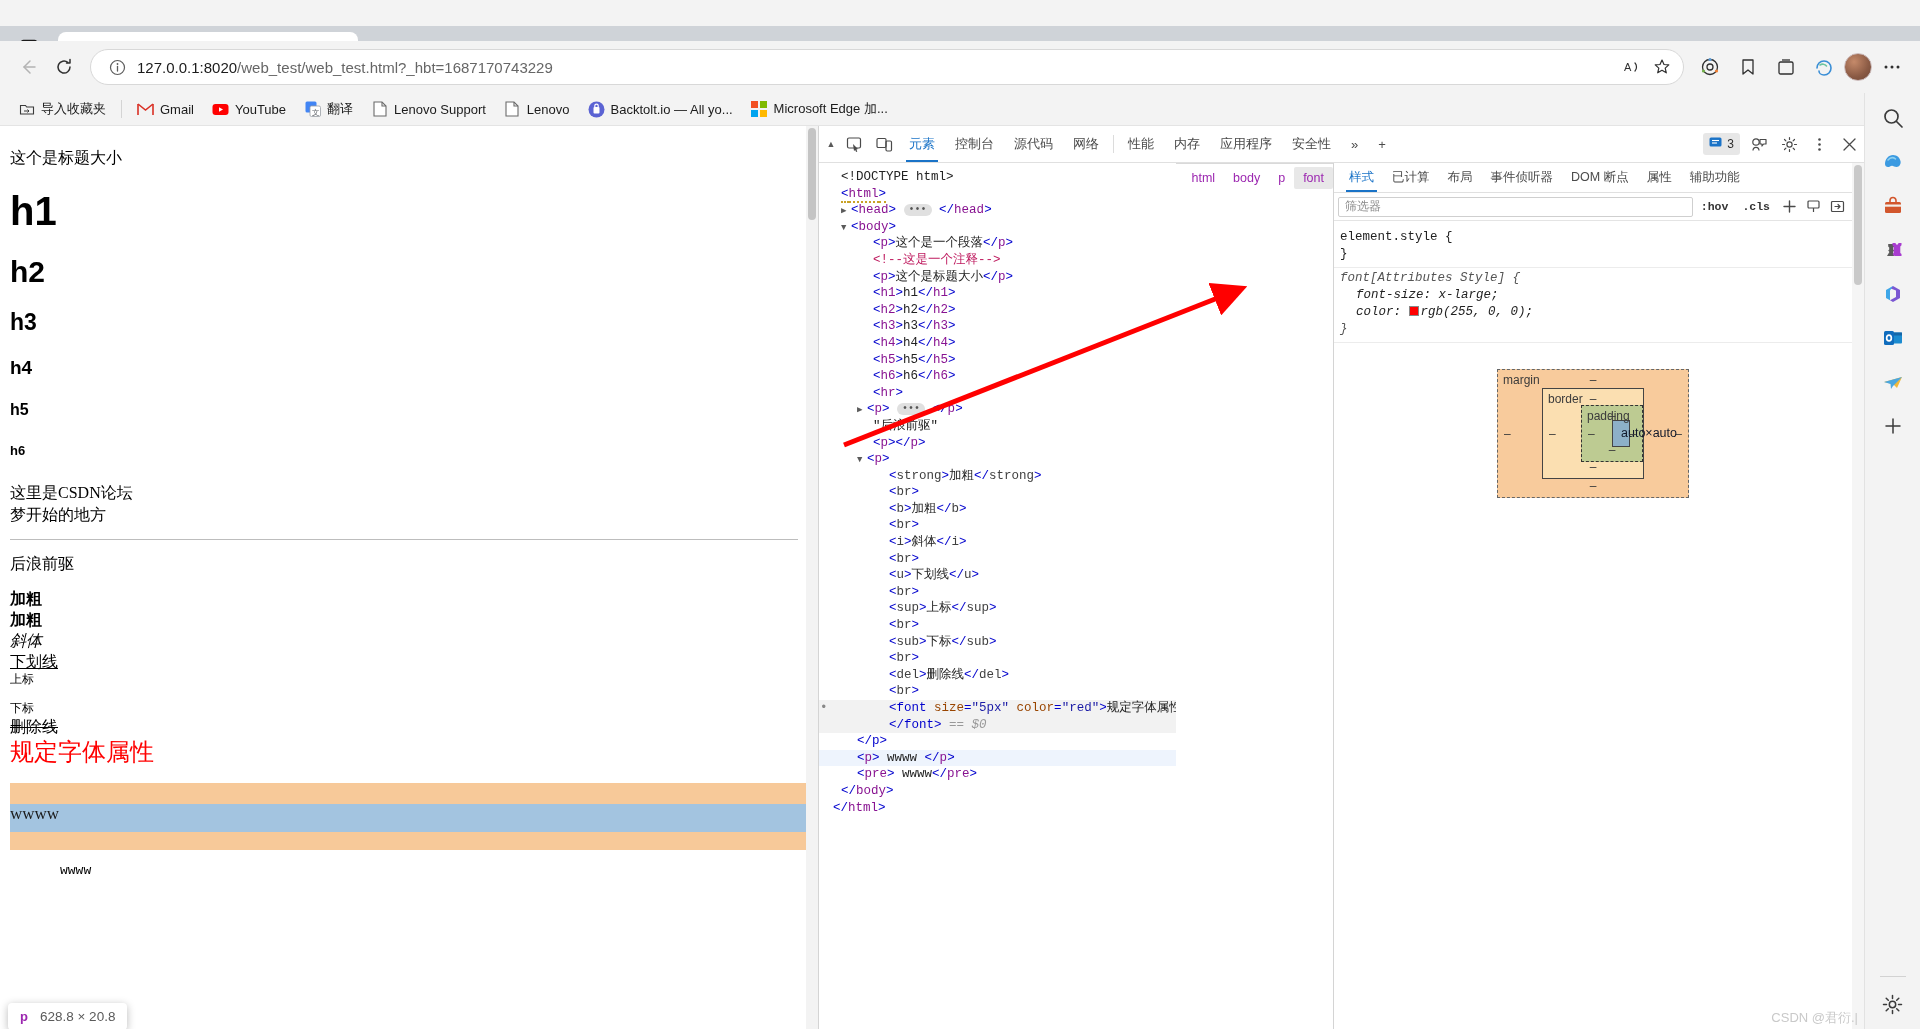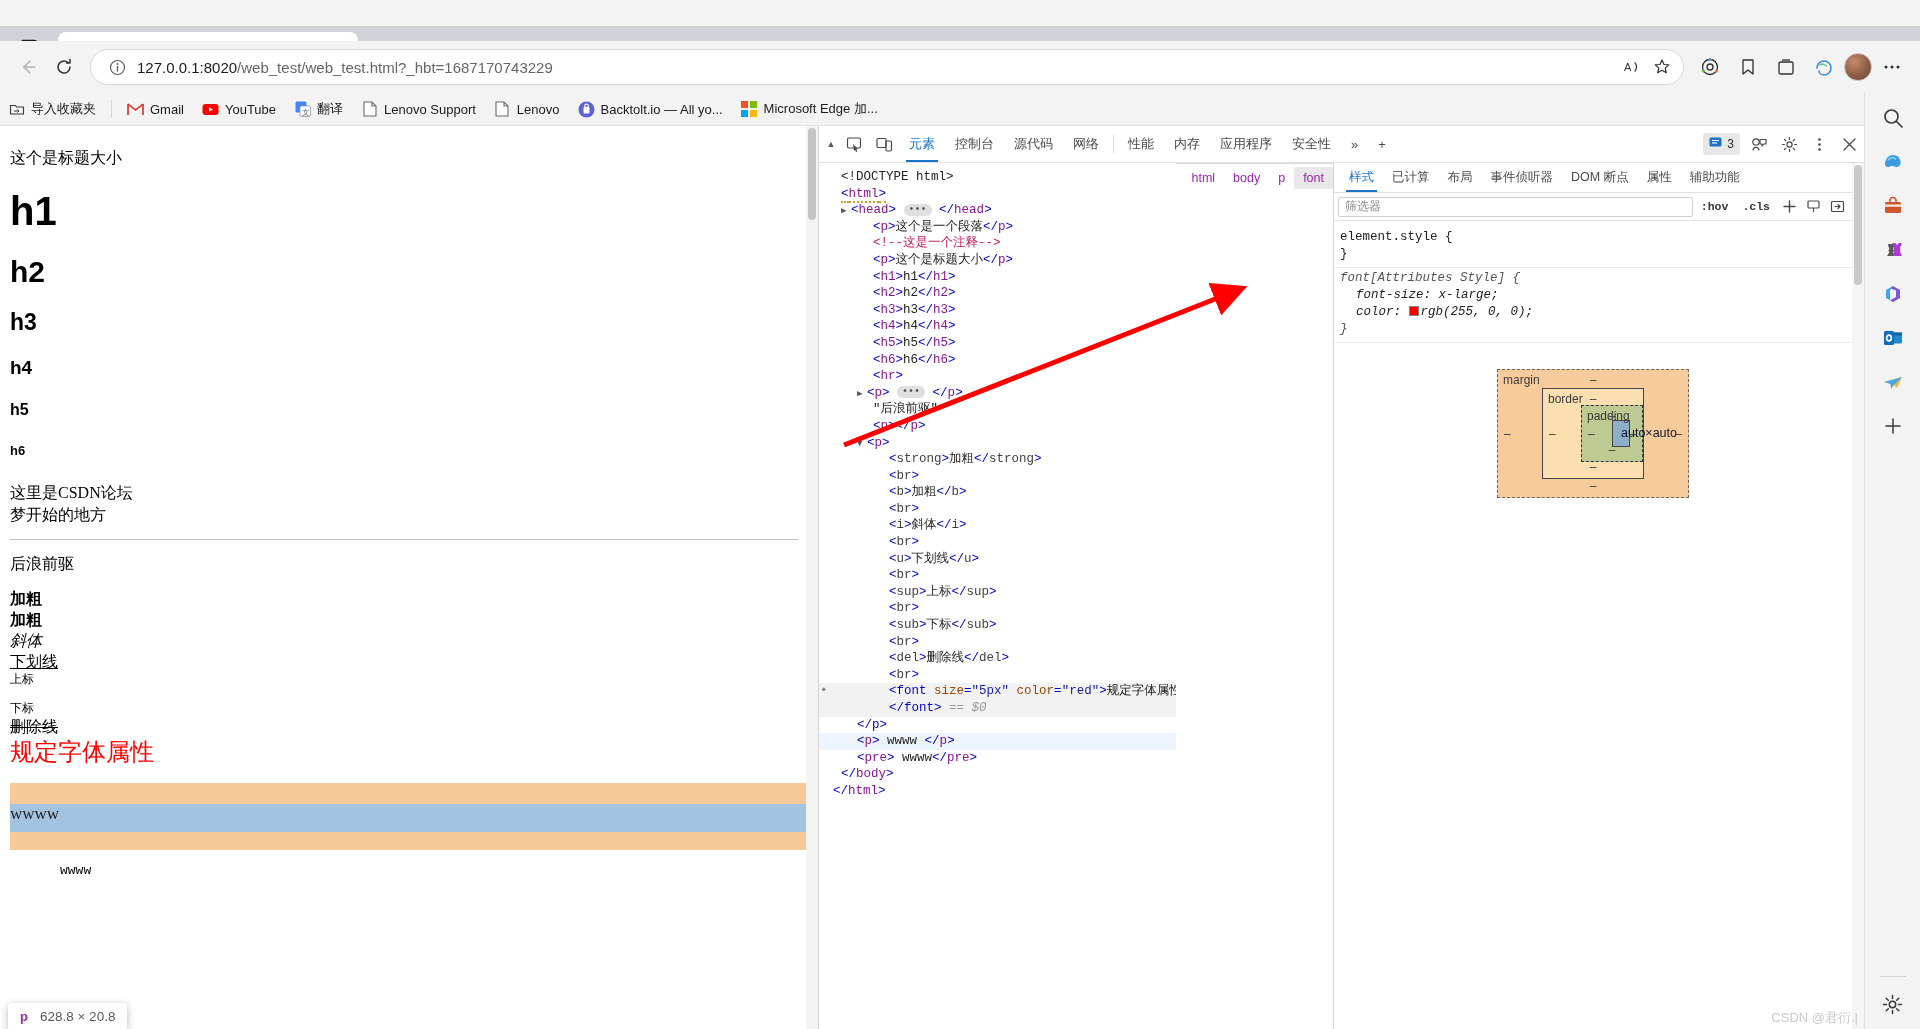--- a/index.html
+++ b/index.html
@@ -81,21 +81,21 @@
   .nav-right { display:flex; align-items:center; gap:2px; }
   .avatar {
     width:28px;height:28px;border-radius:50%;
     background: radial-gradient(circle at 35% 30%, #c58a6a 0%, #8a5a44 60%, #6d4534 100%);
     border:1px solid #cbb; flex:0 0 auto;
   }
 
   
   .bookmarks {
     position:absolute; left:0; top:93px; width:1920px; height:33px;
-    background:#f3f3f3; display:flex; align-items:center; gap:2px;
+    background:#f3f3f3; display:flex; align-items:center; padding-left:10px; gap:2px;
     border-bottom:1px solid #e4e4e4;
   }
   .bm {
     height:26px; display:flex; align-items:center; gap:6px; padding: 0 8px;
     border-radius:4px; font-size:13px; color:#1b1b1b; white-space:nowrap;
   }
   .bm .bm-ico { width:17px;height:17px;display:flex;align-items:center;justify-content:center;}
   .bm-sep { width:1px; height:18px; background:#d4d4d4; margin:0 5px; }
 
   
@@ -579,20 +579,21 @@
 
       <div class="dom-panel">
         <div class="dom-tree">
 
           <div class="dom-line ind1"><span class="txt">&lt;!DOCTYPE html&gt;</span></div>
 
           <div class="dom-line ind1"><span class="pk squiggle">&lt;</span><span class="tg squiggle">html</span><span class="pk squiggle">&gt;</span></div>
 
           <div class="dom-line ind1"><span class="tri closed"></span><span class="pk">&lt;</span><span class="tg">head</span><span class="pk">&gt;</span> <span class="dots-badge">•••</span> <span class="pk">&lt;/</span><span class="tg">head</span><span class="pk">&gt;</span></div>
 
+          <div class="dom-line ind1"><span class="tri open"></span><span class="pk">&lt;</span><span class="tg">body</span><span class="pk">&gt;</span></div>
 
           <div class="dom-line ind3"><span class="pk">&lt;</span><span class="tg">p</span><span class="pk">&gt;</span><span class="txt">这个是一个段落</span><span class="pk">&lt;/</span><span class="tg">p</span><span class="pk">&gt;</span></div>
 
           <div class="dom-line ind3"><span class="cmt">&lt;!--这是一个注释--&gt;</span></div>
 
           <div class="dom-line ind3"><span class="pk">&lt;</span><span class="tg">p</span><span class="pk">&gt;</span><span class="txt">这个是标题大小</span><span class="pk">&lt;/</span><span class="tg">p</span><span class="pk">&gt;</span></div>
 
           <div class="dom-line ind3"><span class="pk">&lt;</span><span class="tg">h1</span><span class="pk">&gt;</span><span class="txt">h1</span><span class="pk">&lt;/</span><span class="tg">h1</span><span class="pk">&gt;</span></div>
           <div class="dom-line ind3"><span class="pk">&lt;</span><span class="tg">h2</span><span class="pk">&gt;</span><span class="txt">h2</span><span class="pk">&lt;/</span><span class="tg">h2</span><span class="pk">&gt;</span></div>
           <div class="dom-line ind3"><span class="pk">&lt;</span><span class="tg">h3</span><span class="pk">&gt;</span><span class="txt">h3</span><span class="pk">&lt;/</span><span class="tg">h3</span><span class="pk">&gt;</span></div>

